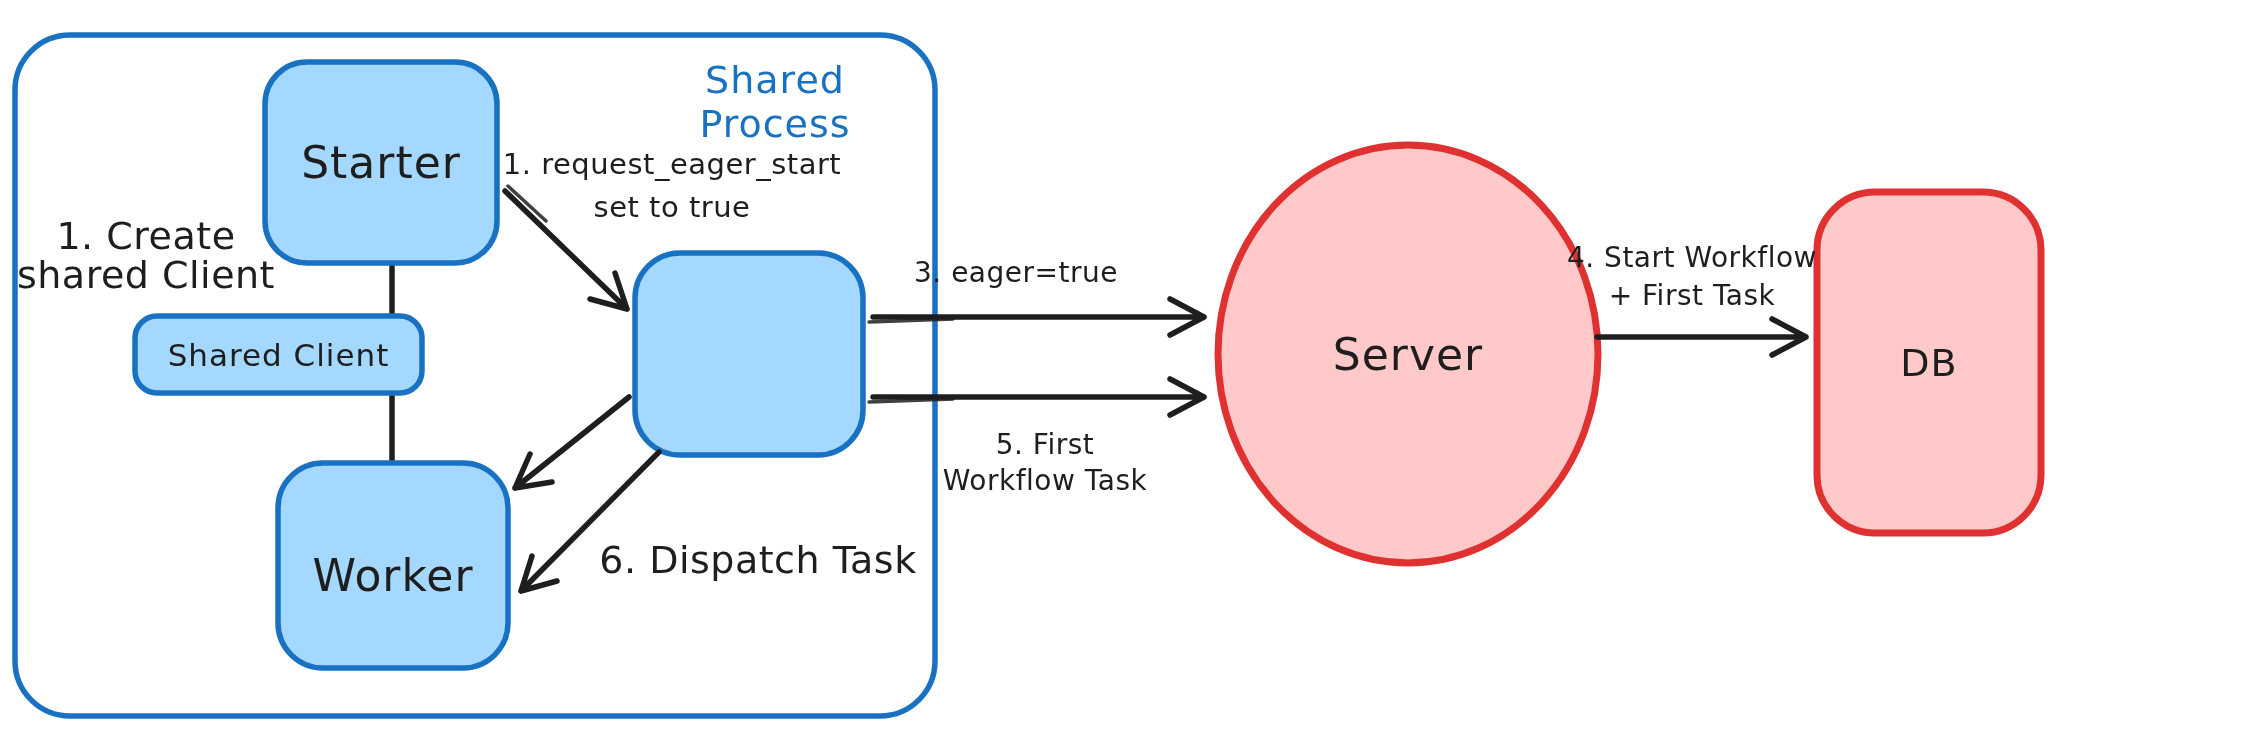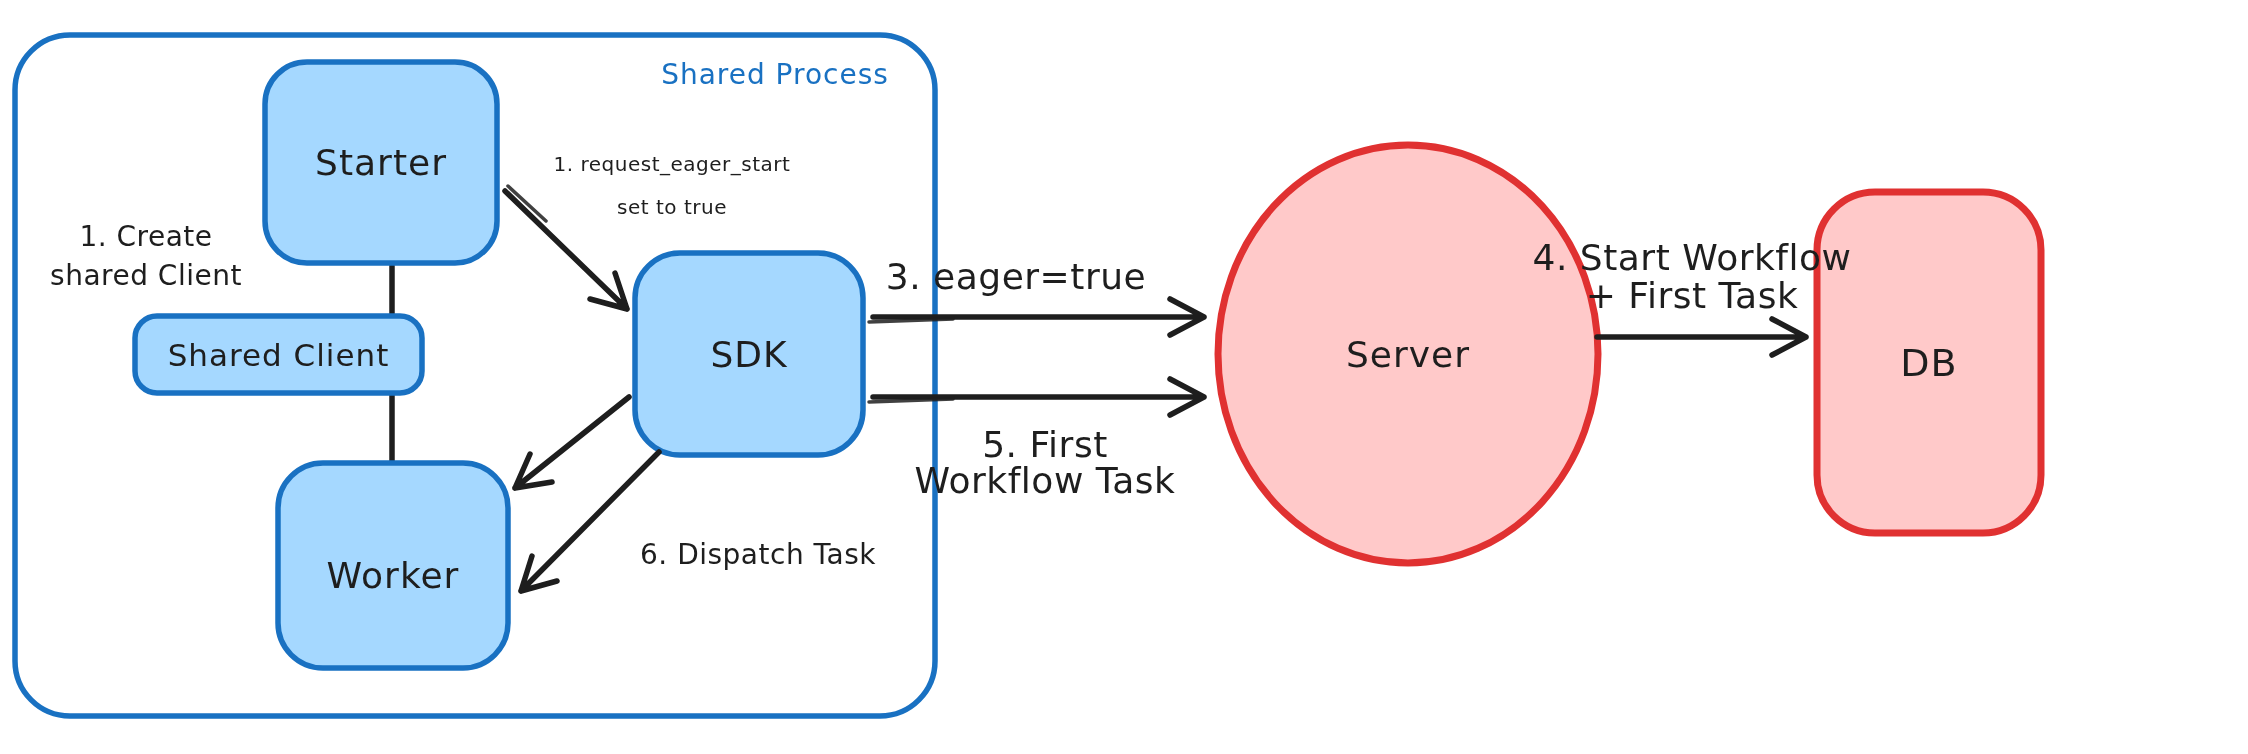--- a/index.html
+++ b/index.html
@@ -18,23 +18,23 @@
   .ink-line { stroke:var(--ink); stroke-width:5.5; fill:none; stroke-linecap:round; stroke-linejoin:round; }
   .ink-thin { stroke:var(--ink); stroke-width:3.5; fill:none; stroke-linecap:round; opacity:.85; }
   .blue-outline { stroke:var(--blue-stroke); stroke-width:5.5; fill:none; }
   .blue-node-shape { stroke:var(--blue-stroke); stroke-width:5.5; fill:var(--blue-fill); }
   .red-node-shape { stroke:var(--red-stroke); stroke-width:7; fill:var(--red-fill); }
   .lbl { position:absolute; color:var(--ink); }
   .node-lbl { display:flex; align-items:center; justify-content:center; text-align:center; letter-spacing:1px; }
   .ann { transform:translateX(-50%); text-align:center; white-space:nowrap; letter-spacing:0.5px; }
   .ann span { display:block; }
   .container-lbl { color:var(--blue-stroke); text-align:center; letter-spacing:1px; }
-  .fs36 { font-size:36px; } .fs38 { font-size:38px; }
-  .fs31 { font-size:31px; } .fs30 { font-size:28px; }
-  .fs29 { font-size:20px; } .fs28 { font-size:36px; }
+  .fs36 { font-size:44px; } .fs38 { font-size:38px; }
+  .fs31 { font-size:31px; } .fs30 { font-size:38px; }
+  .fs29 { font-size:29px; } .fs28 { font-size:28px; }
 </style>
 </head>
 <body>
 
 <div class="canvas">
 
   <svg width="2248" height="754" viewBox="0 0 2248 754">
 
     <path d="M392 266 L392 461" class="ink-line"></path>
 
@@ -73,21 +73,20 @@
     <g>
       <path d="M1597 337 L1806 337 M1772 355 L1806 337 M1772 319 L1806 337" class="ink-line"></path>
     </g>
   </svg>
 
   <div class="lbl container-lbl fs30" style="left:655px; top:58px; width:240px;">Shared Process</div>
 
   <div class="lbl node-lbl fs36" style="left:265px; top:62px; width:232px; height:201px;">Starter</div>
   <div class="lbl node-lbl fs31" style="left:135px; top:316px; width:287px; height:77px;">Shared Client</div>
   <div class="lbl node-lbl fs36" style="left:278px; top:473px; width:230px; height:205px;">Worker</div>
-  <div class="lbl node-lbl fs36" style="left:635px; top:253px; width:228px; height:202px;">SDK</div>
   <div class="lbl node-lbl fs38" style="left:1817px; top:192px; width:224px; height:341px;">DB</div>
   <div class="lbl node-lbl fs36" style="left:1218px; top:145px; width:380px; height:418px;">Server</div>
 
   <div class="lbl ann fs30" style="left:146px; top:217px; line-height:39px;">
     <span>1. Create</span>
     <span>shared Client</span>
   </div>
 
   <div class="lbl ann fs29" style="left:672px; top:143px; line-height:43px;">
     <span>1. request_eager_start</span>

